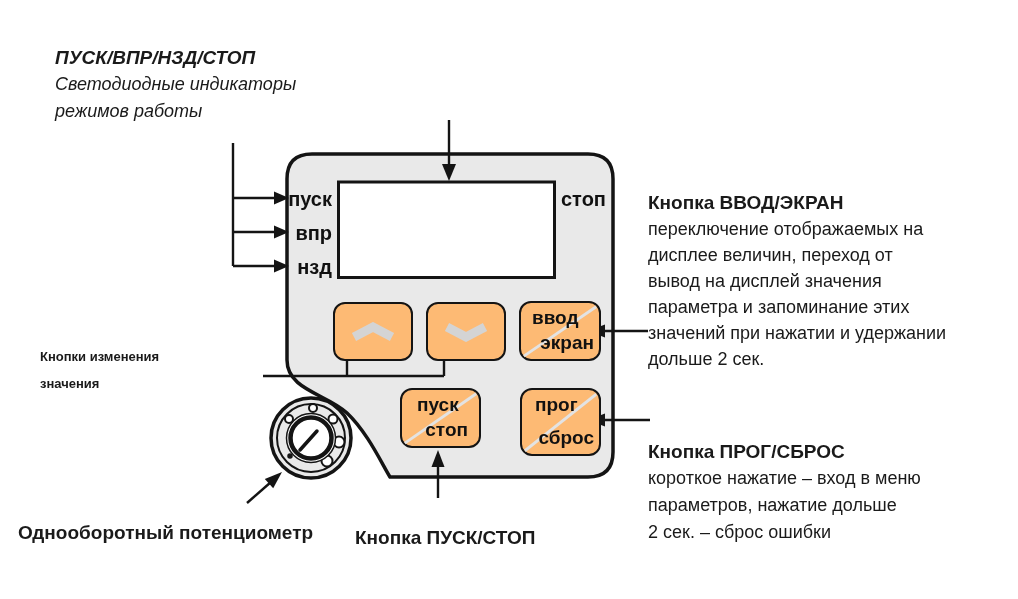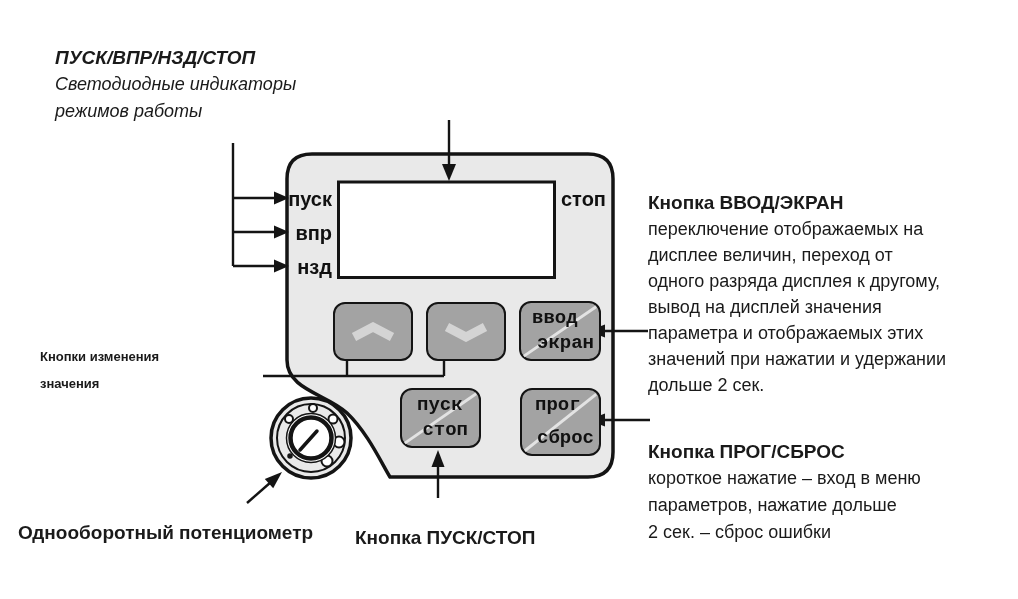--- a/index.html
+++ b/index.html
@@ -5,23 +5,22 @@
   html,body{margin:0;padding:0;background:#ffffff;}
   .stage{
     position:relative;width:1018px;height:599px;background:#ffffff;overflow:hidden;
     font-family:"Liberation Sans","DejaVu Sans",sans-serif;color:#1a1a1a;
   }
   .stage svg.layer{position:absolute;left:0;top:0;}
   .ann{position:absolute;font-size:18px;line-height:27px;white-space:nowrap;}
   .ann .t{font-weight:bold;font-size:19px;}
   .ann.bold-only div{font-weight:bold;font-size:13px;}
   .btn{
-    position:absolute;background:#a3a3a3;border:2.5px solid #141414;border-radius:12px;
+    position:absolute;background:#fdba74;border:2.5px solid #141414;border-radius:12px;
     box-sizing:border-box;
-    font-family:Liberation Mono, monospace;
   }
   .btn .diag{position:absolute;left:0;top:0;width:100%;height:100%;}
   .btn .lbl{position:relative;font-weight:bold;font-size:19px;line-height:22px;color:#111;}
   .split{display:flex;flex-direction:column;justify-content:space-between;padding:4px 5px 5px 5px;}
   .split .top{align-self:flex-start;}
   .split .bot{align-self:flex-end;}
   .arrowbtn{display:flex;align-items:center;justify-content:center;}
   .ind{position:absolute;font-weight:bold;font-size:20px;color:#111;width:48px;}
 </style>
 </head>
@@ -119,23 +118,22 @@
     <div class="t">ПУСК/ВПР/НЗД/СТОП</div>
     <div>Светодиодные индикаторы</div>
     <div>режимов работы</div>
   </div>
 
 
   <div class="ann" style="left:648px;top:190px;line-height:26px;">
     <div class="t">Кнопка ВВОД/ЭКРАН</div>
     <div>переключение отображаемых на</div>
     <div>дисплее величин, переход от</div>
-    <div>одного разряда дисплея к другому,</div>
     <div>вывод на дисплей значения</div>
-    <div>параметра и отображаемых этих</div>
+    <div>параметра и запоминание этих</div>
     <div>значений при нажатии и удержании</div>
     <div>дольше 2 сек.</div>
   </div>
 
   <div class="ann" style="left:648px;top:438px;">
     <div class="t">Кнопка ПРОГ/СБРОС</div>
     <div>короткое нажатие – вход в меню</div>
     <div>параметров, нажатие дольше</div>
     <div>2 сек. – сброс ошибки</div>
   </div>

